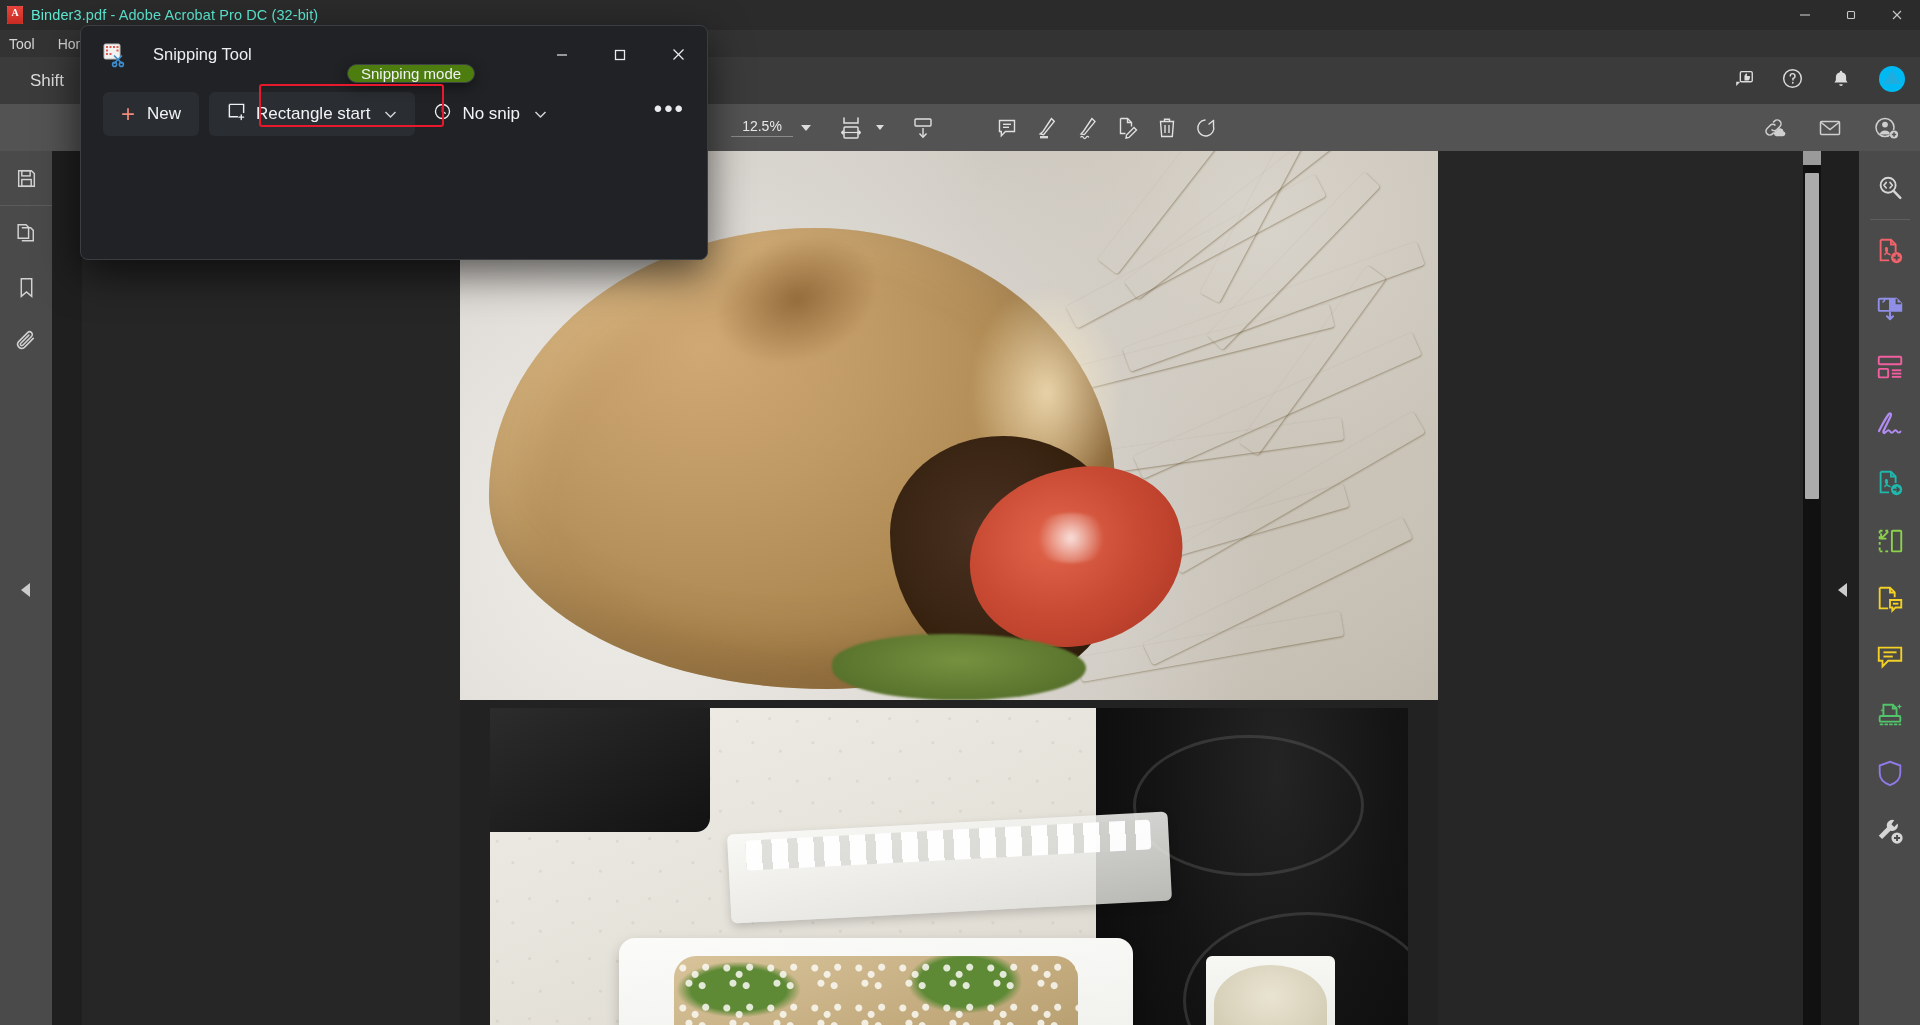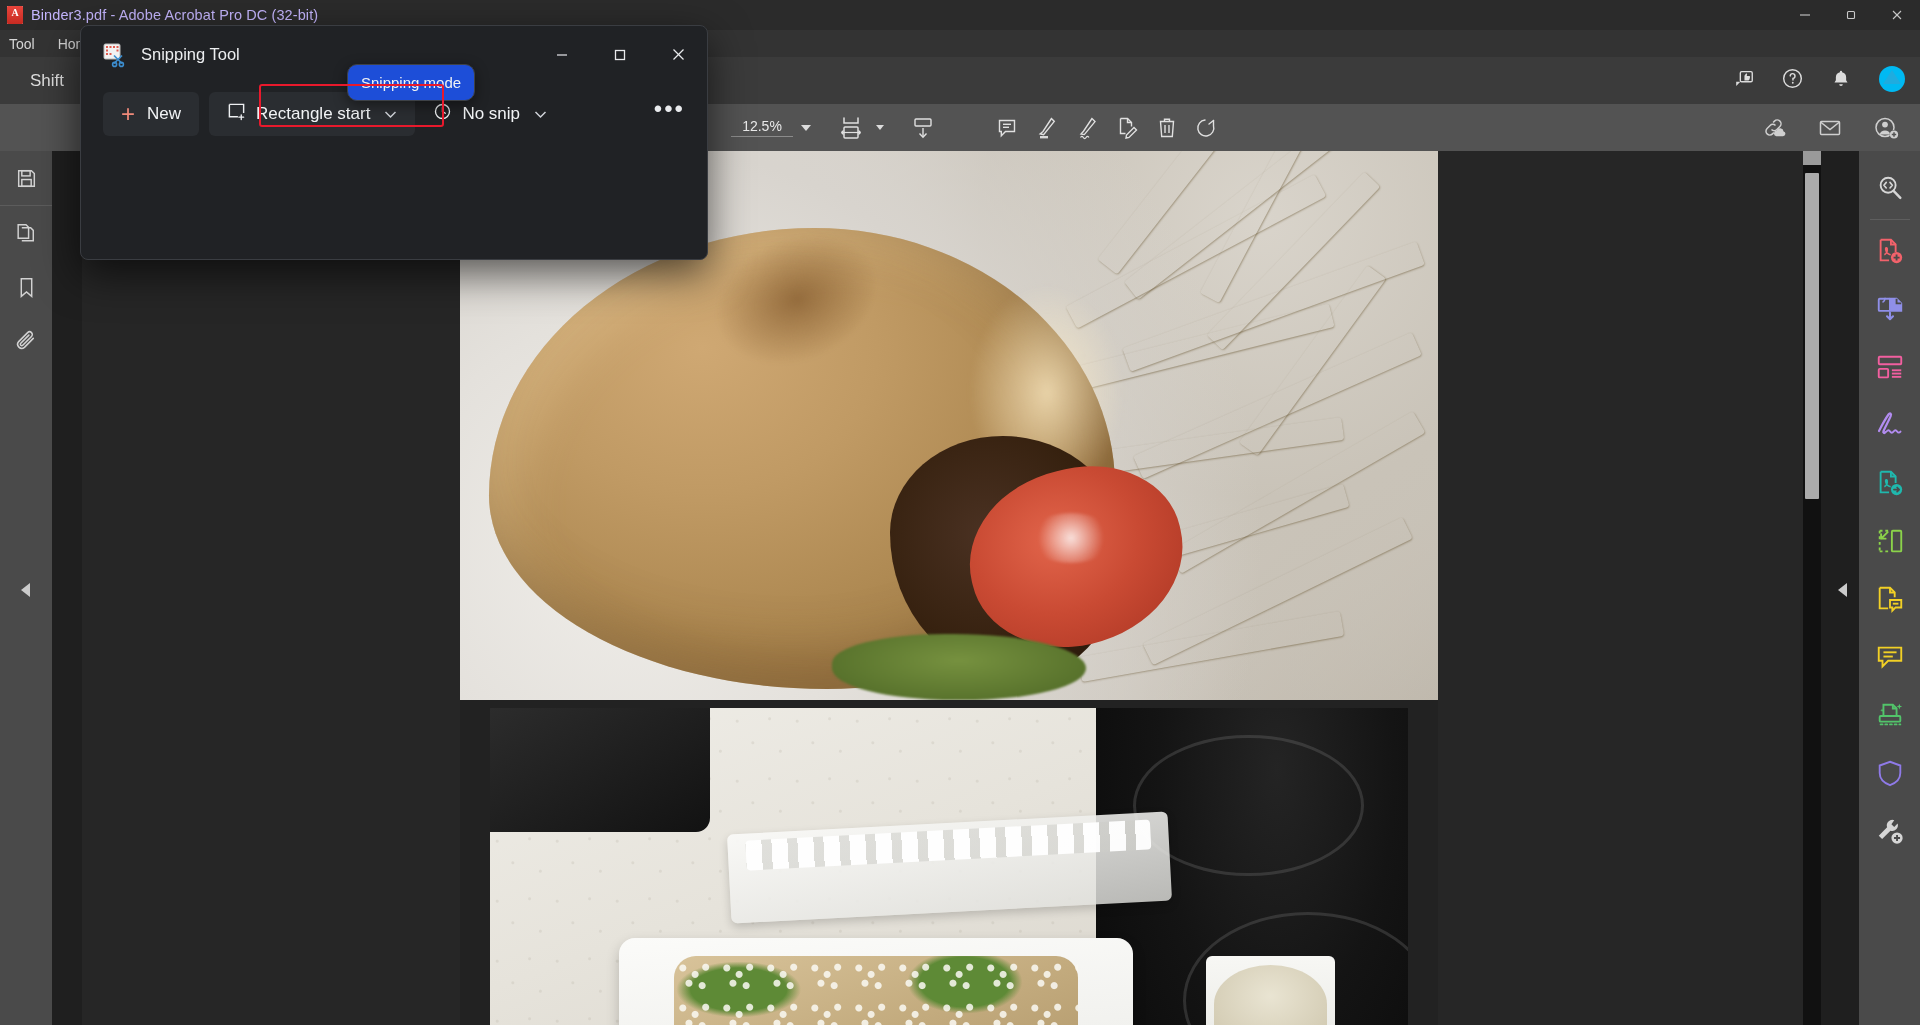--- a/index.html
+++ b/index.html
@@ -23,21 +23,21 @@
   .tb-appicon::before {
     content: ""; position: absolute; inset: 0;
     background: linear-gradient(#e8453c, #c62a21);
     border-radius: 1px;
   }
   .tb-appicon::after {
     content: "A"; position: absolute; left: 0; right: 0; top: 1px;
     font-size: 10px; font-weight: bold; color: #fff; text-align: center;
     font-family: "Liberation Serif", serif;
   }
-  .tb-title { color: #c4b5fd; font-size: 14.5px; letter-spacing: .1px; }
+  .tb-title { color: #5eead4; font-size: 14.5px; letter-spacing: .1px; }
   .tb-winbtns { margin-left: auto; display: flex; height: 30px; }
   .tb-winbtn {
     width: 46px; height: 30px; display: flex; align-items: center;
     justify-content: center; color: #c9c9c9;
   }
 
   
   .menubar {
     position: absolute; top: 30px; left: 0; width: 1920px; height: 27px;
     background: #333333; display: flex; align-items: center;
@@ -266,21 +266,21 @@
 
   
   .snip {
     position: absolute; left: 80px; top: 25px; width: 628px; height: 235px;
     background: #202225; border-radius: 8px;
     box-shadow: 0 14px 42px rgba(0,0,0,.62);
     border: 1px solid #3a3d42;
   }
   .snip-title {
     position: absolute; left: 0; top: 0; width: 100%; height: 57px;
-    display: flex; align-items: center;
+    display: flex; align-items: center; gap: 12px;
   }
   .snip-appicon {
     width: 26px; height: 26px; margin-left: 20px; margin-right: 14px;
     position: relative; flex: none;
   }
   .snip-name { color: #eceef0; font-size: 16.5px; }
   .snip-winbtns { margin-left: auto; display: flex; }
   .snip-winbtn {
     width: 58px; height: 45px; display: flex; align-items: center;
     justify-content: center; color: #e8eaec;
@@ -308,22 +308,22 @@
     display: flex; align-items: flex-start; justify-content: center; padding-top: 32px;
   }
   .snip-hint { color: #e3e6e9; font-size: 17.5px; }
   .snip-hint b { color: #ffffff; font-weight: bold; }
   .snip-highlight {
     position: absolute; left: 178px; top: 58px; width: 185px; height: 43px;
     border: 2.5px solid #e8192c; border-radius: 3px; pointer-events: none;
   }
   .snip-tooltip {
     position: absolute; left: 266px; top: 38px;
-    background: #1d4ed8; color: #f0f2f4; font-size: 15px;
-    padding: 9px 13px; border-radius: 10px;
+    background: #4d7c0f; color: #f0f2f4; font-size: 15px;
+    padding: 0 13px; border-radius: 10px;
     border: 1px solid #3e4247; box-shadow: 0 4px 14px rgba(0,0,0,.45);
     white-space: nowrap;
   }
 </style>
 </head>
 <body>
 
 <div id="app">
 
   <div class="titlebar">

